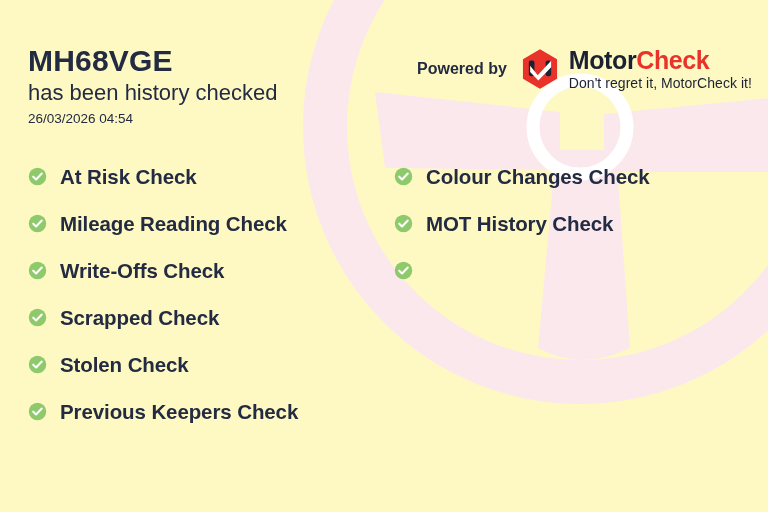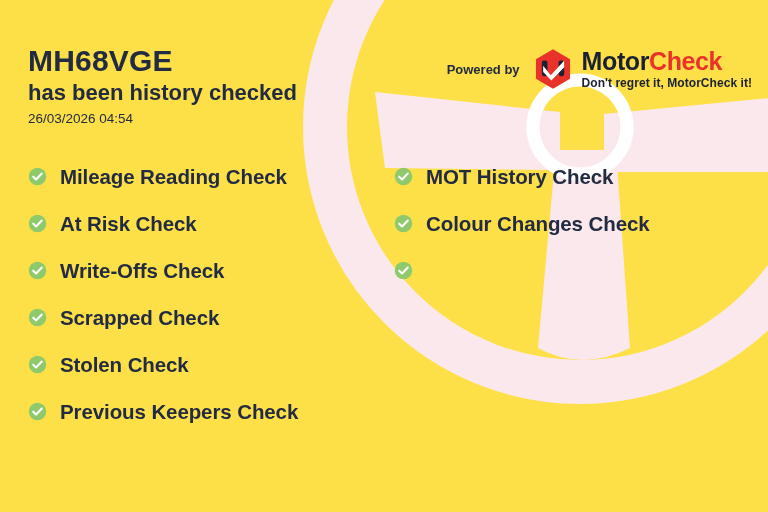--- a/index.html
+++ b/index.html
@@ -13,21 +13,21 @@
     background: #ffffff;
     font-family: "Liberation Sans", sans-serif;
     overflow: hidden;
     position: relative;
   }
 
   #stage {
     position: relative;
     width: 768px;
     height: 512px;
-    background: #fde047;
+    background: #fef9c3;
     overflow: hidden;
   }
 
   
   #watermark {
     position: absolute;
     left: 0;
     top: 0;
     width: 768px;
     height: 512px;
@@ -46,21 +46,21 @@
     font-size: 30px;
     font-weight: bold;
     color: #232b43;
     letter-spacing: 0.2px;
     line-height: 1.12;
     margin: 0;
     white-space: nowrap;
   }
   #subtitle {
     font-size: 22px;
-    font-weight: bold;
+    font-weight: normal;
     color: #232b43;
     line-height: 1.2;
     margin: 2px 0 0 0;
     white-space: nowrap;
   }
   #timestamp {
     font-size: 13.5px;
     font-weight: normal;
     color: #232b43;
     margin: 5px 0 0 0;
@@ -71,21 +71,21 @@
   #brandbar {
     position: absolute;
     right: 16px;
     top: 48px;
     z-index: 4;
     display: flex;
     align-items: center;
     gap: 12px;
   }
   #powered-by {
-    font-size: 13px;
+    font-size: 16px;
     font-weight: bold;
     color: #232b43;
     white-space: nowrap;
   }
   #logo-lockup {
     display: flex;
     align-items: center;
     gap: 8px;
   }
   #hex-mark {
@@ -103,22 +103,22 @@
   #wordmark {
     font-size: 25px;
     font-weight: bold;
     letter-spacing: -0.4px;
     white-space: nowrap;
     line-height: 1;
   }
   #wordmark .w-motor { color: #1b2133; }
   #wordmark .w-check { color: #e8322a; }
   #tagline {
-    font-size: 12px;
-    font-weight: bold;
+    font-size: 14px;
+    font-weight: normal;
     color: #1b2133;
     white-space: nowrap;
     margin-top: 3px;
     letter-spacing: 0.05px;
   }
 
   
   .col {
     position: absolute;
     z-index: 3;
@@ -193,34 +193,34 @@
       </span>
     </a>
   </div>
 
   <div id="col-left" class="col">
       <div class="check-row">
       <svg class="check-icon" viewBox="0 0 24 24" xmlns="http://www.w3.org/2000/svg" aria-hidden="true">
         <circle cx="12" cy="12" r="11" fill="#8ec96c"></circle>
         <path d="M6.6 12.2 L10.2 15.8 L17.4 8.2" fill="none" stroke="#ffffff" stroke-width="2.6" stroke-linecap="round" stroke-linejoin="round"></path>
       </svg>
+      <span class="check-label">At Risk Check</span>
+    </div>
+      <div class="check-row">
+      <svg class="check-icon" viewBox="0 0 24 24" xmlns="http://www.w3.org/2000/svg" aria-hidden="true">
+        <circle cx="12" cy="12" r="11" fill="#8ec96c"></circle>
+        <path d="M6.6 12.2 L10.2 15.8 L17.4 8.2" fill="none" stroke="#ffffff" stroke-width="2.6" stroke-linecap="round" stroke-linejoin="round"></path>
+      </svg>
       <span class="check-label">Mileage Reading Check</span>
     </div>
       <div class="check-row">
       <svg class="check-icon" viewBox="0 0 24 24" xmlns="http://www.w3.org/2000/svg" aria-hidden="true">
         <circle cx="12" cy="12" r="11" fill="#8ec96c"></circle>
         <path d="M6.6 12.2 L10.2 15.8 L17.4 8.2" fill="none" stroke="#ffffff" stroke-width="2.6" stroke-linecap="round" stroke-linejoin="round"></path>
       </svg>
-      <span class="check-label">At Risk Check</span>
-    </div>
-      <div class="check-row">
-      <svg class="check-icon" viewBox="0 0 24 24" xmlns="http://www.w3.org/2000/svg" aria-hidden="true">
-        <circle cx="12" cy="12" r="11" fill="#8ec96c"></circle>
-        <path d="M6.6 12.2 L10.2 15.8 L17.4 8.2" fill="none" stroke="#ffffff" stroke-width="2.6" stroke-linecap="round" stroke-linejoin="round"></path>
-      </svg>
       <span class="check-label">Write-Offs Check</span>
     </div>
       <div class="check-row">
       <svg class="check-icon" viewBox="0 0 24 24" xmlns="http://www.w3.org/2000/svg" aria-hidden="true">
         <circle cx="12" cy="12" r="11" fill="#8ec96c"></circle>
         <path d="M6.6 12.2 L10.2 15.8 L17.4 8.2" fill="none" stroke="#ffffff" stroke-width="2.6" stroke-linecap="round" stroke-linejoin="round"></path>
       </svg>
       <span class="check-label">Scrapped Check</span>
     </div>
       <div class="check-row">
@@ -238,30 +238,30 @@
       <span class="check-label">Previous Keepers Check</span>
     </div>
     </div>
 
   <div id="col-right" class="col">
       <div class="check-row">
       <svg class="check-icon" viewBox="0 0 24 24" xmlns="http://www.w3.org/2000/svg" aria-hidden="true">
         <circle cx="12" cy="12" r="11" fill="#8ec96c"></circle>
         <path d="M6.6 12.2 L10.2 15.8 L17.4 8.2" fill="none" stroke="#ffffff" stroke-width="2.6" stroke-linecap="round" stroke-linejoin="round"></path>
       </svg>
+      <span class="check-label">Colour Changes Check</span>
+    </div>
+      <div class="check-row">
+      <svg class="check-icon" viewBox="0 0 24 24" xmlns="http://www.w3.org/2000/svg" aria-hidden="true">
+        <circle cx="12" cy="12" r="11" fill="#8ec96c"></circle>
+        <path d="M6.6 12.2 L10.2 15.8 L17.4 8.2" fill="none" stroke="#ffffff" stroke-width="2.6" stroke-linecap="round" stroke-linejoin="round"></path>
+      </svg>
       <span class="check-label">MOT History Check</span>
     </div>
       <div class="check-row">
       <svg class="check-icon" viewBox="0 0 24 24" xmlns="http://www.w3.org/2000/svg" aria-hidden="true">
         <circle cx="12" cy="12" r="11" fill="#8ec96c"></circle>
         <path d="M6.6 12.2 L10.2 15.8 L17.4 8.2" fill="none" stroke="#ffffff" stroke-width="2.6" stroke-linecap="round" stroke-linejoin="round"></path>
       </svg>
-      <span class="check-label">Colour Changes Check</span>
-    </div>
-      <div class="check-row">
-      <svg class="check-icon" viewBox="0 0 24 24" xmlns="http://www.w3.org/2000/svg" aria-hidden="true">
-        <circle cx="12" cy="12" r="11" fill="#8ec96c"></circle>
-        <path d="M6.6 12.2 L10.2 15.8 L17.4 8.2" fill="none" stroke="#ffffff" stroke-width="2.6" stroke-linecap="round" stroke-linejoin="round"></path>
-      </svg>
     </div>
     </div>
 
 </div>
 
 </body></html>

